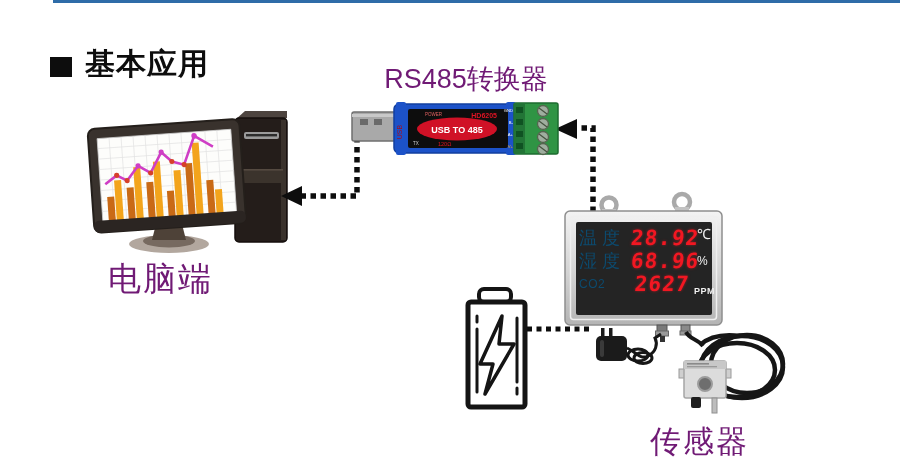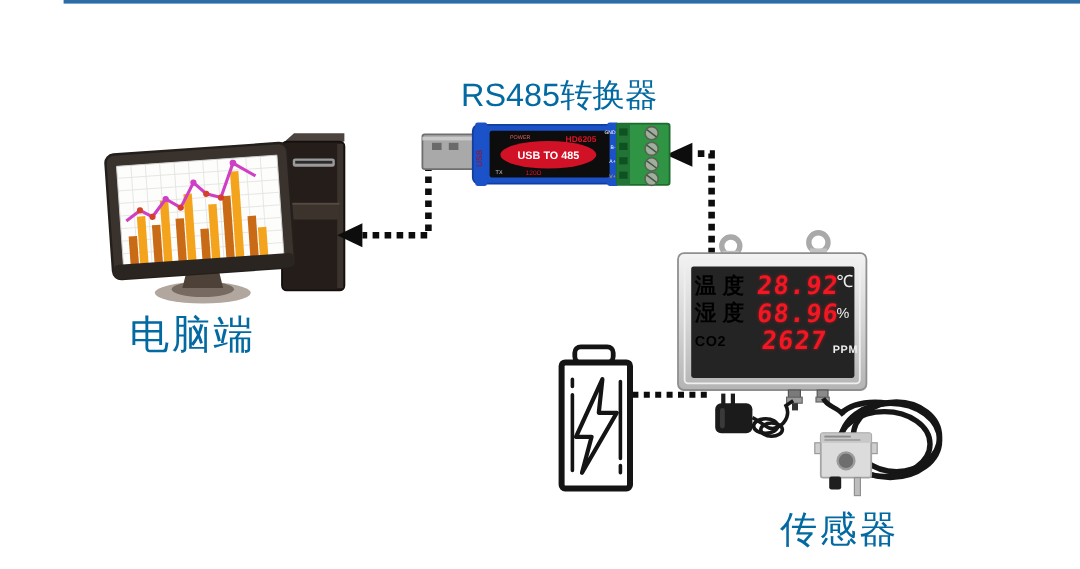--- a/index.html
+++ b/index.html
@@ -4,45 +4,49 @@
 <style>
   html,body { margin:0; padding:0; background:#fff; }
   .canvas { position:relative; width:900px; height:474px; background:#ffffff;
             font-family:"Liberation Sans",sans-serif; overflow:hidden; }
   .top-line { position:absolute; left:53px; right:0; top:0; height:3px; background:#2e6ca8; }
 
   .header { position:absolute; left:50px; top:44px; display:flex; align-items:center; gap:13px; }
   .header .sq { width:22px; height:20px; background:#0d0d0d; display:inline-block; margin-top:4px; }
   .header h1 { margin:0; font-size:30px; font-weight:600; color:#0d0d0d; letter-spacing:1px; }
 
-  .label { position:absolute; color:#0369a1; font-weight:500; }
+  .label { position:absolute; color:#701a75; font-weight:500; }
   .converter-title { left:368px; top:61px; width:196px; text-align:center; font-size:27px; }
   .computer-label  { left:108px; top:257px; width:120px; font-size:33px; letter-spacing:2px; }
   .power-label     { left:396px; top:420px; font-size:31px; }
   .sensor-label    { left:650px; top:421px; width:116px; text-align:left; font-size:31px; letter-spacing:2px; }
 
   .scene { position:absolute; left:0; top:0; }
 
   .prow { position:absolute; left:579px; width:136px; height:23px; display:flex; align-items:center; }
-  .prow .pname { color:#000000; font-weight:700; font-size:18px; letter-spacing:5px; width:52px; white-space:nowrap; }
+  .prow .pname { color:#0c4a6e; font-weight:400; font-size:18px; letter-spacing:5px; width:52px; white-space:nowrap; }
   .prow .pname-co2 { letter-spacing:0.5px; font-size:12px; }
   .prow .pval { font-family:"DejaVu Sans Mono",monospace; font-weight:700; color:#f21722;
                 font-size:21px; transform:skewX(-6deg); letter-spacing:1px; width:66px; text-align:center;
                 text-shadow:0 0 3px rgba(242,23,34,.55); }
   .prow .punit { color:#f0f0f0; }
   .u1 { font-size:14px; align-self:flex-start; margin-top:-2px; }
   .u2 { font-size:12px; }
   .u3 { font-size:9px; font-weight:700; align-self:flex-end; margin-bottom:-1px; letter-spacing:0.5px; }
 </style>
 </head>
 <body>
 
 <div class="canvas">
   <div class="top-line"></div>
 
+  <div class="header">
+    <span class="sq"></span>
+    <h1>基本应用</h1>
+  </div>
 
   <svg class="scene" width="900" height="474" viewBox="0 0 900 474">
     <defs>
       <linearGradient id="alum" x1="0" y1="0" x2="0" y2="1">
         <stop offset="0" stop-color="#f3f3f3"></stop>
           <stop offset="0.5" stop-color="#d6d6d6"></stop>
         <stop offset="1" stop-color="#b4b4b4"></stop>
       </linearGradient>
       <clipPath id="screenclip">
           <rect x="15" y="26" width="134" height="84"></rect>

